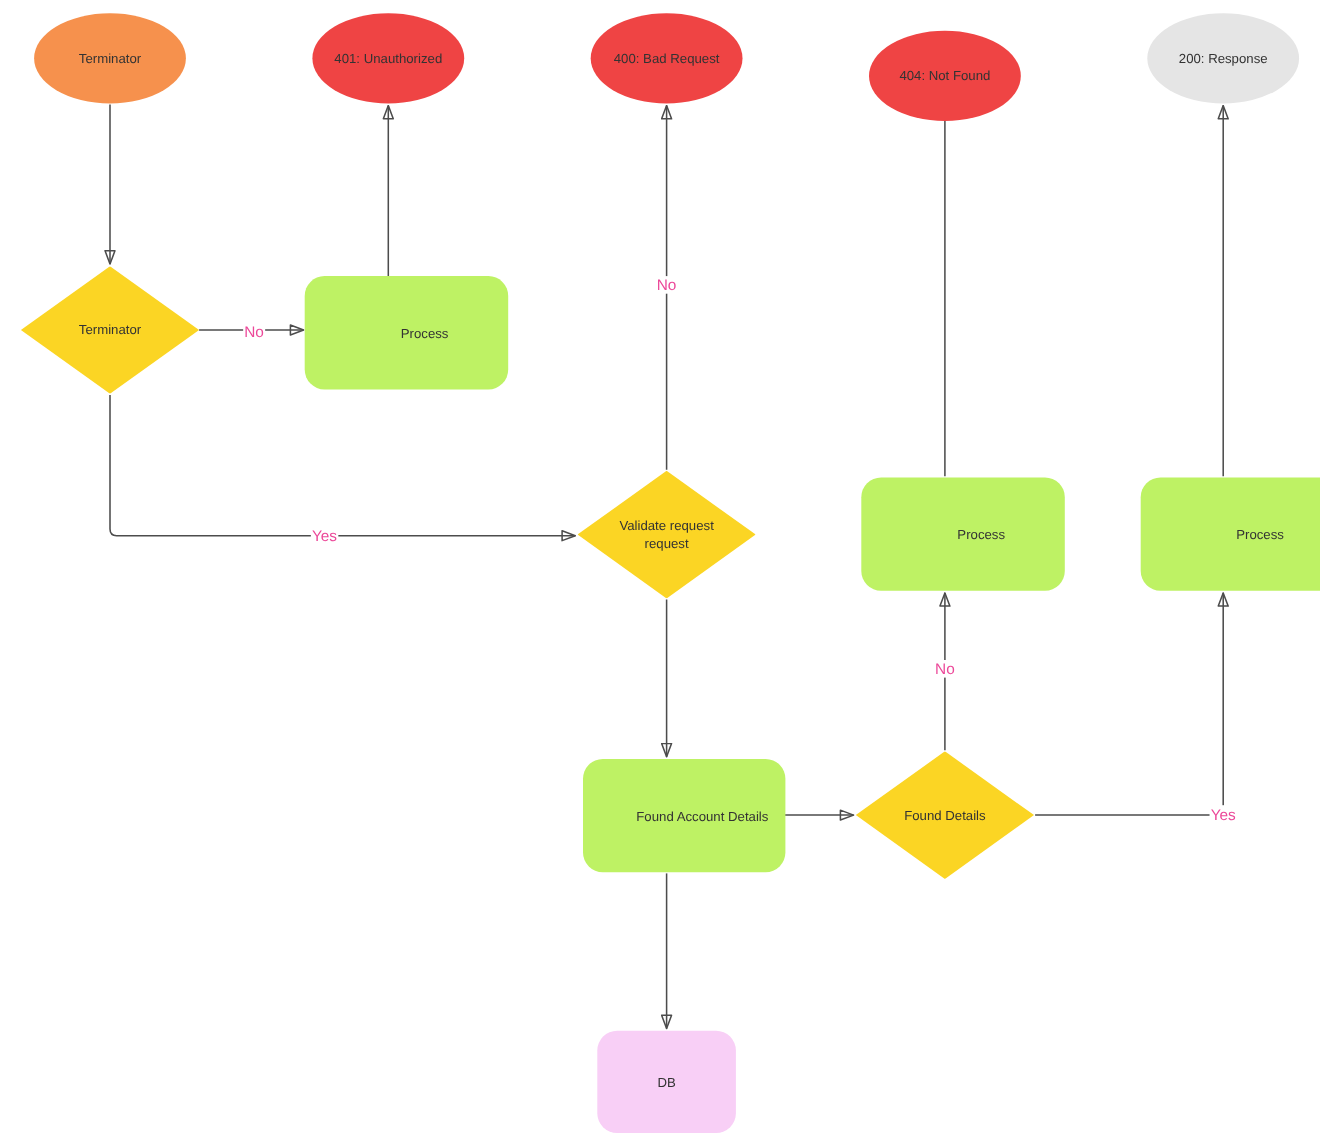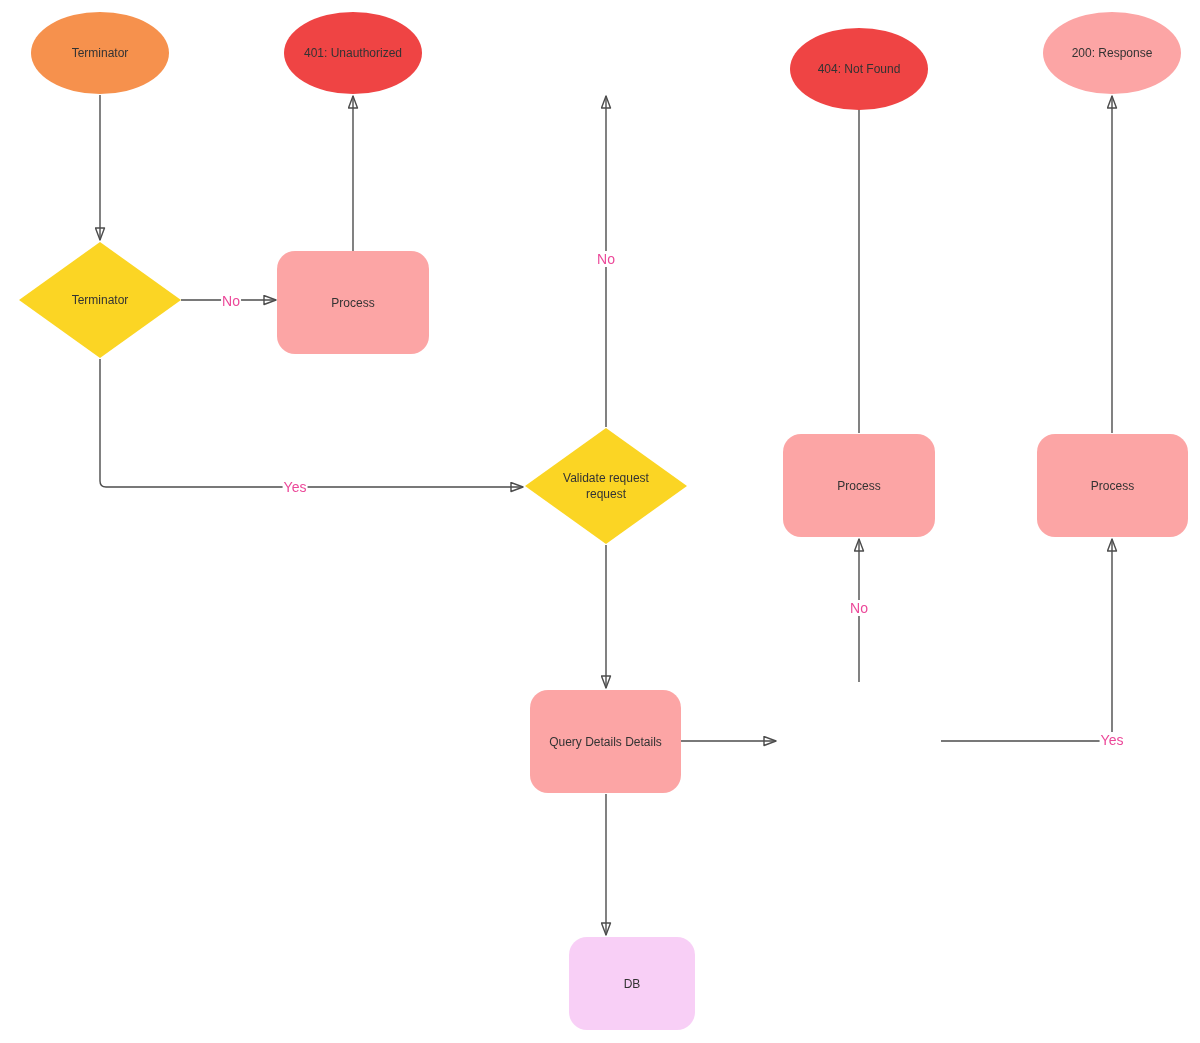--- a/index.html
+++ b/index.html
@@ -37,24 +37,24 @@
     line-height: 16px;
   }
   .node span { display: block; max-width: 110px; text-align: center; }
   .ellipse { border-radius: 50%; }
   .rounded { border-radius: 18px; }
   .diamond { clip-path: polygon(50% 0%, 100% 50%, 50% 100%, 0% 50%); }
 
   
   .fill-orange { background: #F6914D; }
   .fill-pink   { background: #ef4444; }
-  .fill-green  { background: #fca5a5; }
+  .fill-green  { background: #e5e5e5; }
   .fill-yellow { background: #FBD524; }
-  .fill-blue   { background: #fca5a5; }
-  .fill-magenta{ background: #F8CFF6; margin-left: 26px; }
+  .fill-blue   { background: #bef264; padding-left: 33px; }
+  .fill-magenta{ background: #F8CFF6; }
 
   
   #n-terminator   { left: 31px;  top: 12px;  width: 138px; height: 82px; }
   #n-unauthorized { left: 284px; top: 12px;  width: 138px; height: 82px; }
   #n-badrequest   { left: 537px; top: 12px;  width: 138px; height: 82px; }
   #n-notfound     { left: 790px; top: 28px;  width: 138px; height: 82px; }
   #n-response     { left: 1043px;top: 12px;  width: 138px; height: 82px; }
 
   #n-authorized   { left: 19px;  top: 242px; width: 162px; height: 116px; }
   #n-validate     { left: 525px; top: 428px; width: 162px; height: 116px; }
@@ -106,45 +106,51 @@
     <path d="M1112,433 L1112,96" marker-end="url(#arrow)"></path>
     <path d="M606,794 L606,935" marker-end="url(#arrow)"></path>
   </svg>
 
   <div class="node ellipse fill-orange" id="n-terminator">
     <span>Terminator</span>
   </div>
   <div class="node ellipse fill-pink" id="n-unauthorized">
     <span>401: Unauthorized</span>
   </div>
+  <div class="node ellipse fill-pink" id="n-badrequest">
+    <span>400: Bad Request</span>
+  </div>
   <div class="node ellipse fill-pink" id="n-notfound">
     <span>404: Not Found</span>
   </div>
   <div class="node ellipse fill-green" id="n-response">
     <span>200: Response</span>
   </div>
 
   <div class="node diamond fill-yellow" id="n-authorized">
     <span>Terminator</span>
   </div>
   <div class="node diamond fill-yellow" id="n-validate">
     <span style="max-width:96px">Validate request request</span>
   </div>
+  <div class="node diamond fill-yellow" id="n-founddetails">
+    <span>Found Details</span>
+  </div>
 
   <div class="node rounded fill-blue" id="n-process1">
     <span>Process</span>
   </div>
   <div class="node rounded fill-blue" id="n-process2">
     <span>Process</span>
   </div>
   <div class="node rounded fill-blue" id="n-process3">
     <span>Process</span>
   </div>
   <div class="node rounded fill-blue" id="n-query">
-    <span style="max-width:140px">Query Details Details</span>
+    <span style="max-width:140px">Found Account Details</span>
   </div>
   <div class="node rounded fill-magenta" id="n-db">
     <span>DB</span>
   </div>
 
   <span class="edge-label" id="el-auth-no">No</span>
   <span class="edge-label" id="el-auth-yes">Yes</span>
   <span class="edge-label" id="el-val-no">No</span>
   <span class="edge-label" id="el-found-no">No</span>
   <span class="edge-label" id="el-found-yes">Yes</span>

